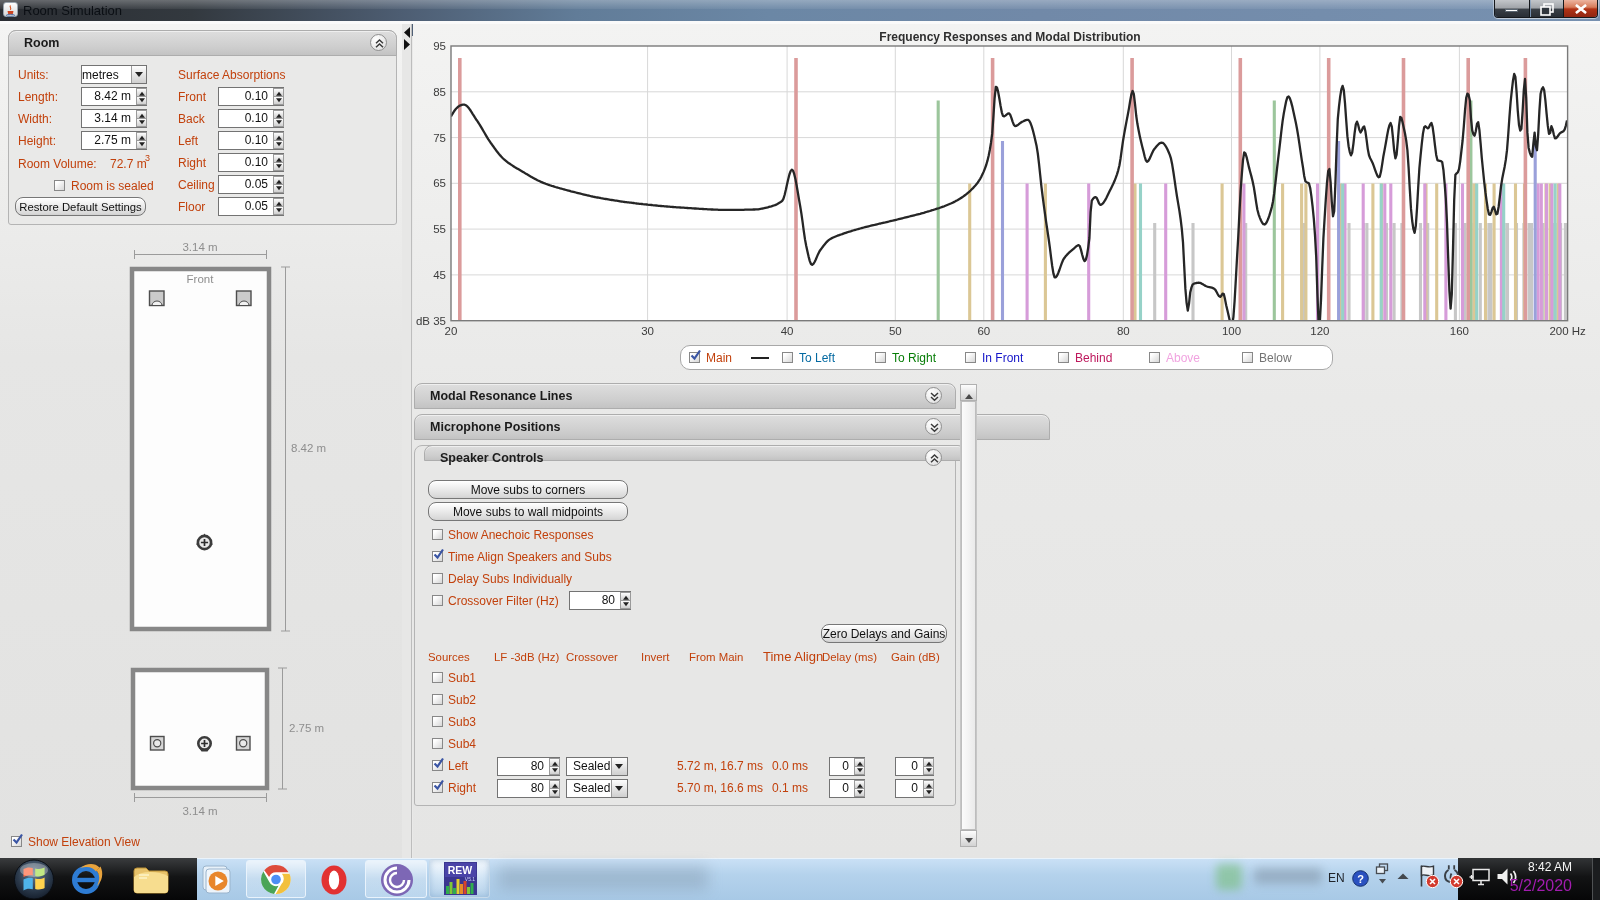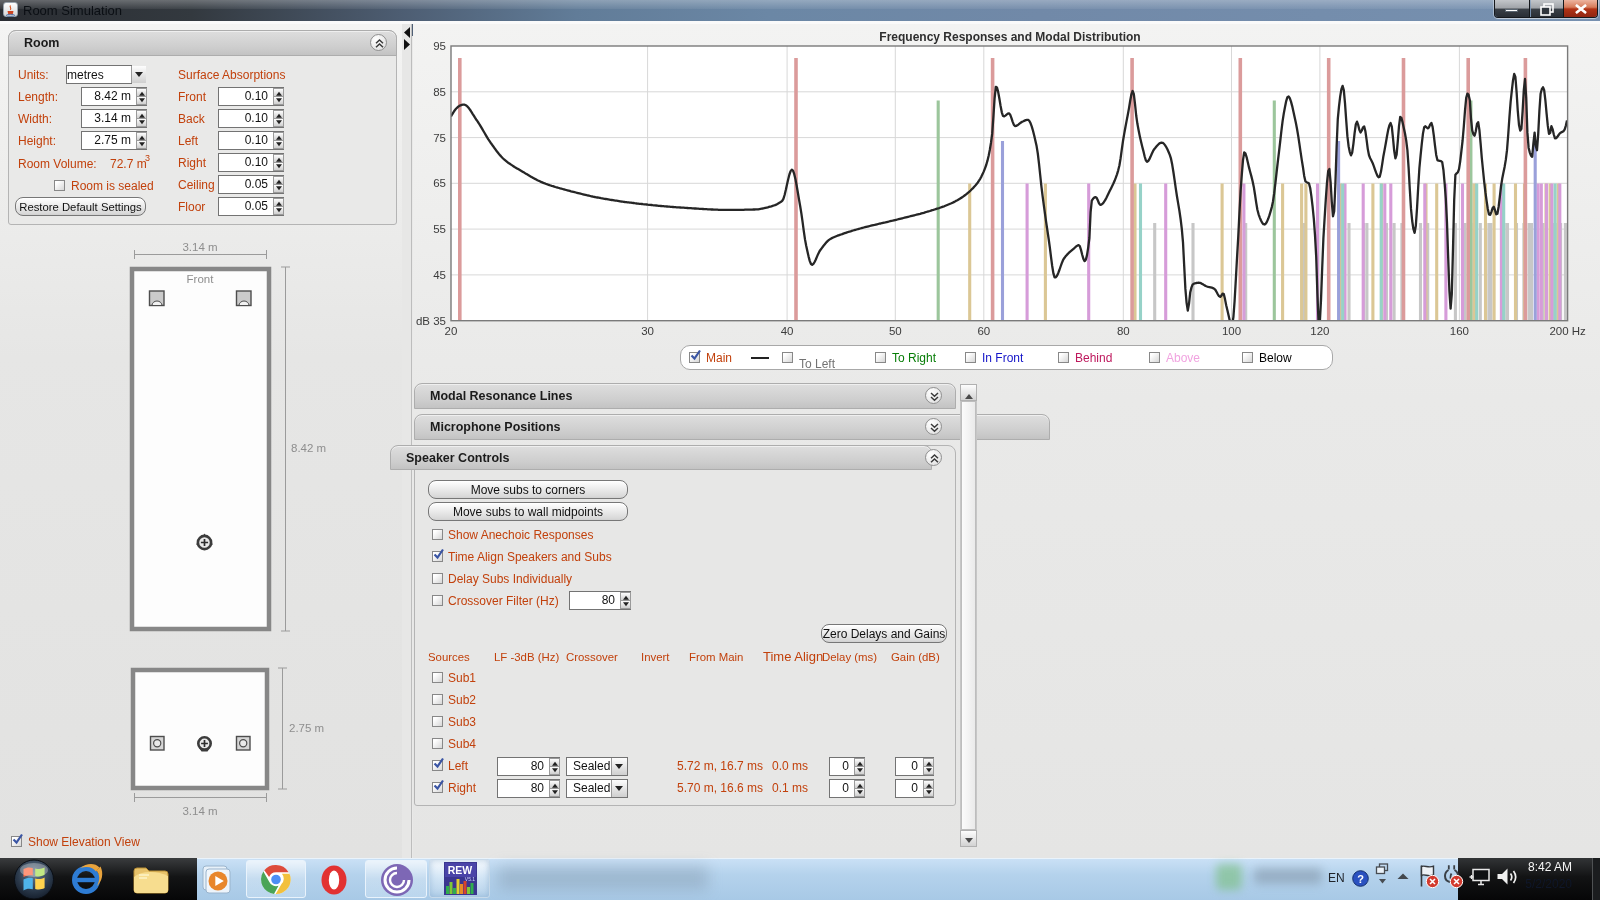--- a/index.html
+++ b/index.html
@@ -53,21 +53,21 @@
 <div class="ab" style="left:0;top:24px;width:402px;height:834px;background:linear-gradient(#f4f4f3,#e6e6e5 40%,#e2e2e1)"></div>
 
 <div class="ab" style="left:8px;top:30px;width:389px;height:195px;background:#e9e9e8;border:1px solid #b4b4b4;border-radius:8px 8px 3px 3px"></div>
 <div class="hdr" style="left:8px;top:30px;width:389px;height:26px">
     <span>Room</span>
   </div>
 <div class="chev" style="left:370px;top:34px"><svg width="17" height="17">
       <path d="M5 8.2 L8.5 5 L12 8.2 M5 12.2 L8.5 9 L12 12.2" fill="none" stroke="#3a3a3a" stroke-width="1.5"></path>
     </svg></div>
 <div class="lbl" style="left:18px;top:68px">Units:</div>
-<div class="fld" style="left:66px;top:65px;width:66px;height:19px;padding-right:28px;line-height:18px">metres</div>
+<div class="fld" style="left:81px;top:65px;width:66px;height:19px;padding-right:28px;line-height:18px">metres</div>
 <div class="ab" style="left:131px;top:66px;width:15px;height:17px;border-left:1px solid #9a9a9a;background:linear-gradient(#fdfdfd,#cfcfcf)">
     <i style="position:absolute;left:3px;top:6px;width:0;height:0;border:4.5px solid transparent;border-top:5px solid #222"></i>
   </div>
 <div class="lbl" style="left:18px;top:90px">Length:</div>
 <div class="fld" style="left:81px;top:87px;width:66px;height:19px;padding-right:15px">8.42 m</div>
 <div class="spin" style="left:136px;top:88px;height:17px">
     <b class="u">
       <i></i>
     </b>
     <b class="d">
@@ -362,47 +362,47 @@
 
 <div class="ab" style="left:680px;top:345px;width:653px;height:25px;background:#fff;border:1px solid #a8a8a8;border-radius:10px">
  <div class="cb" style="left:8px;top:6px">
       <svg width="14" height="16">
         <path d="M2.5 6.5 L5.5 9.5 L11 1.5" fill="none" stroke="#3a55a4" stroke-width="2.2"></path>
       </svg>
     </div>
  <div class="lbl" style="left:25px;top:5px">Main</div>
  <div class="ab" style="left:70px;top:11px;width:18px;height:2.4px;background:#222"></div>
  <div class="cb" style="left:101px;top:6px"></div>
-    <div class="lbl" style="left:118px;top:11px;color:#737373">To Left</div>
+    <div class="lbl" style="left:118px;top:5px;color:#0369a1">To Left</div>
  <div class="cb" style="left:194px;top:6px"></div>
     <div class="lbl" style="left:211px;top:5px;color:#067d06">To Right</div>
  <div class="cb" style="left:284px;top:6px"></div>
     <div class="lbl" style="left:301px;top:5px;color:#1414c8">In Front</div>
  <div class="cb" style="left:377px;top:6px"></div>
     <div class="lbl" style="left:394px;top:5px;color:#be185d">Behind</div>
  <div class="cb" style="left:468px;top:6px"></div>
     <div class="lbl" style="left:485px;top:5px;color:#f1a3e0">Above</div>
  <div class="cb" style="left:561px;top:6px"></div>
-    <div class="lbl" style="left:578px;top:5px;color:#000000">Below</div>
+    <div class="lbl" style="left:578px;top:5px;color:#737373">Below</div>
 </div>
 
 <div class="hdr" style="left:414px;top:383px;width:542px;height:26px">
     <span>Modal Resonance Lines</span>
   </div>
 <div class="chev" style="left:925px;top:387px"><svg width="17" height="17">
       <path d="M5 5 L8.5 8.2 L12 5 M5 9 L8.5 12.2 L12 9" fill="none" stroke="#3a3a3a" stroke-width="1.5"></path>
     </svg></div>
 <div class="hdr" style="left:414px;top:414px;width:636px;height:26px">
     <span>Microphone Positions</span>
   </div>
 <div class="chev" style="left:925px;top:418px"><svg width="17" height="17">
       <path d="M5 5 L8.5 8.2 L12 5 M5 9 L8.5 12.2 L12 9" fill="none" stroke="#3a3a3a" stroke-width="1.5"></path>
     </svg></div>
 <div class="ab" style="left:414px;top:445px;width:542px;height:361px;background:#e7e7e6;border:1px solid #b4b4b4;border-radius:8px 8px 3px 3px"></div>
-<div class="hdr" style="left:390px;top:445px;width:542px;height:25px">
+<div class="hdr" style="left:424px;top:445px;width:542px;height:16px">
     <span>Speaker Controls</span>
   </div>
 <div class="chev" style="left:925px;top:449px"><svg width="17" height="17">
       <path d="M5 8.2 L8.5 5 L12 8.2 M5 12.2 L8.5 9 L12 12.2" fill="none" stroke="#3a3a3a" stroke-width="1.5"></path>
     </svg></div>
 <div class="btn" style="left:428px;top:480px;width:200px;height:19px;line-height:18px">Move subs to corners</div>
 <div class="btn" style="left:428px;top:502px;width:200px;height:19px;line-height:18px">Move subs to wall midpoints</div>
 <div class="cb" style="left:432px;top:529px"></div>
 <div class="lbl" style="left:448px;top:528px">Show Anechoic Responses</div>
 <div class="cb" style="left:432px;top:551px">
@@ -645,13 +645,13 @@
 <svg class="ab" style="left:1468px;top:868px" width="24" height="22">
 <rect x="5" y="1.5" width="16" height="11" fill="#0f1113" stroke="#e8e8e8" stroke-width="1.5"></rect>
 <path d="M10 16.5 h6 M13 12.5 v4" stroke="#e8e8e8" stroke-width="1.5"></path>
 <path d="M1.5 9 h4 M3.5 7 v4" stroke="#e8e8e8" stroke-width="1.3"></path>
 </svg>
 <svg class="ab" style="left:1496px;top:867px" width="22" height="20">
 <path d="M1.5 7 h4.5 l5.5 -5.5 v16 l-5.5 -5.5 H1.5 Z" fill="#f0f0f0"></path>
 <path d="M14.5 6.5 q2.6 3.5 0 7 M17.5 4 q4.4 6 0 12" stroke="#f0f0f0" stroke-width="1.7" fill="none"></path>
 </svg>
 <div class="ab" style="left:1486px;top:860px;width:86px;height:15px;font-size:12px;color:#f6f6f6;text-align:right">8:42 AM</div>
-<div class="ab" style="left:1486px;top:877px;width:86px;height:15px;font-size:12px;color:#0f172a;text-align:right">5/2/2020</div>
+<div class="ab" style="left:1486px;top:877px;width:86px;height:15px;font-size:16px;color:#a21caf;text-align:right">5/2/2020</div>
 
 </body></html>

